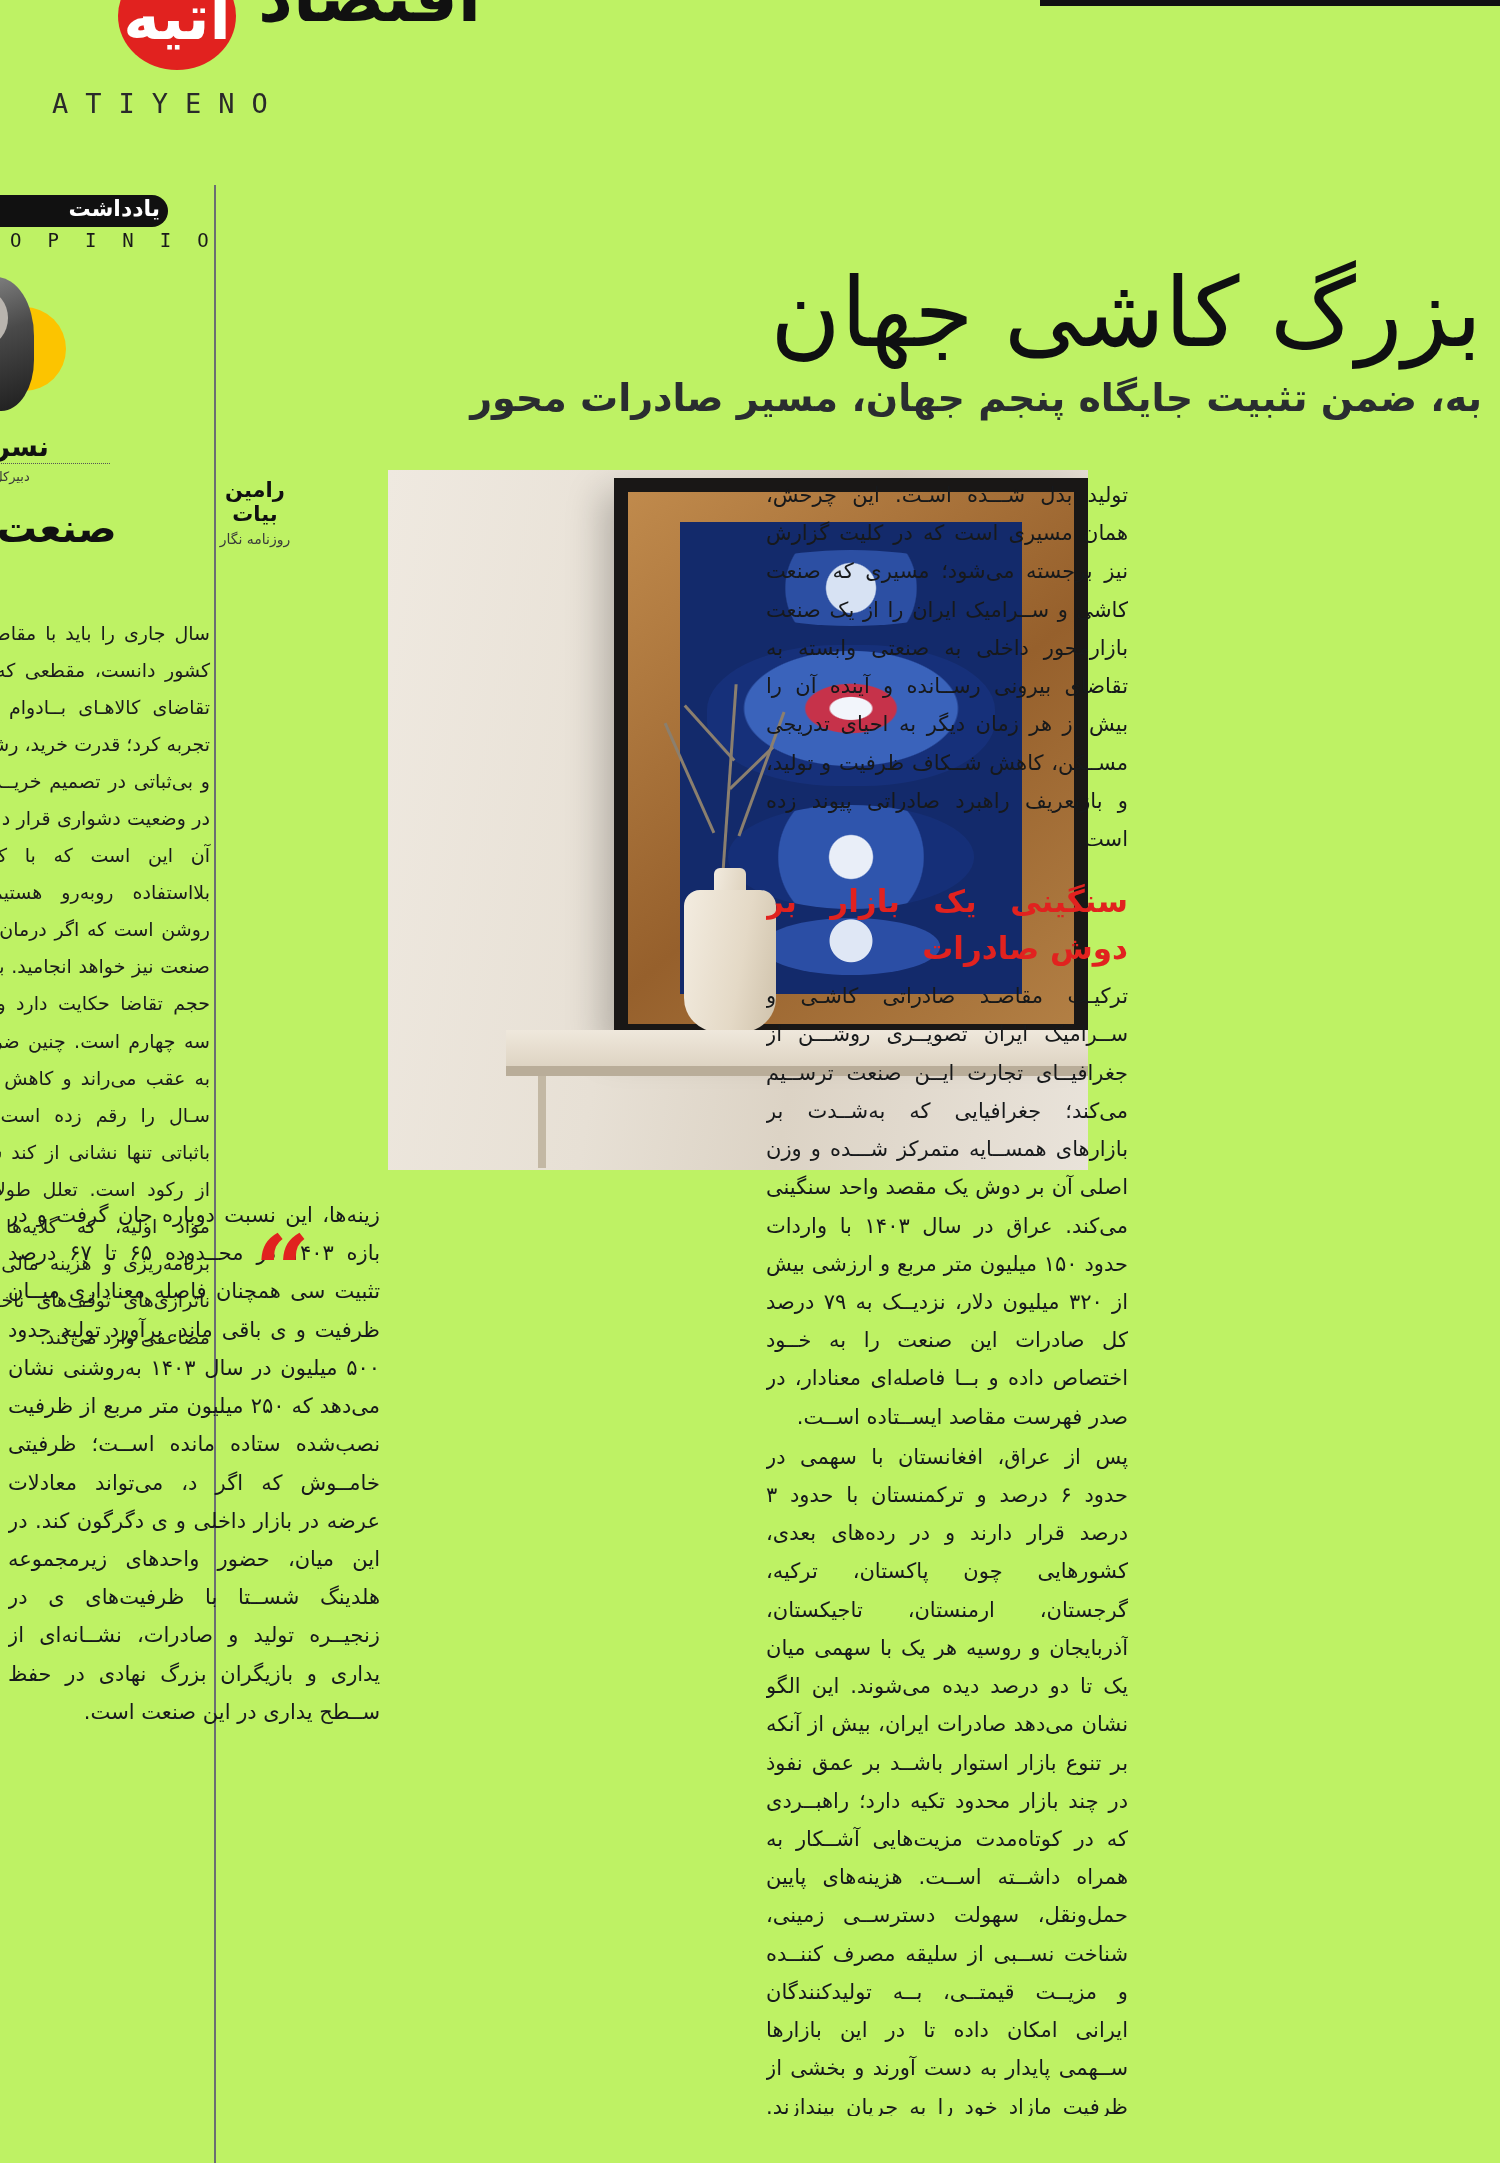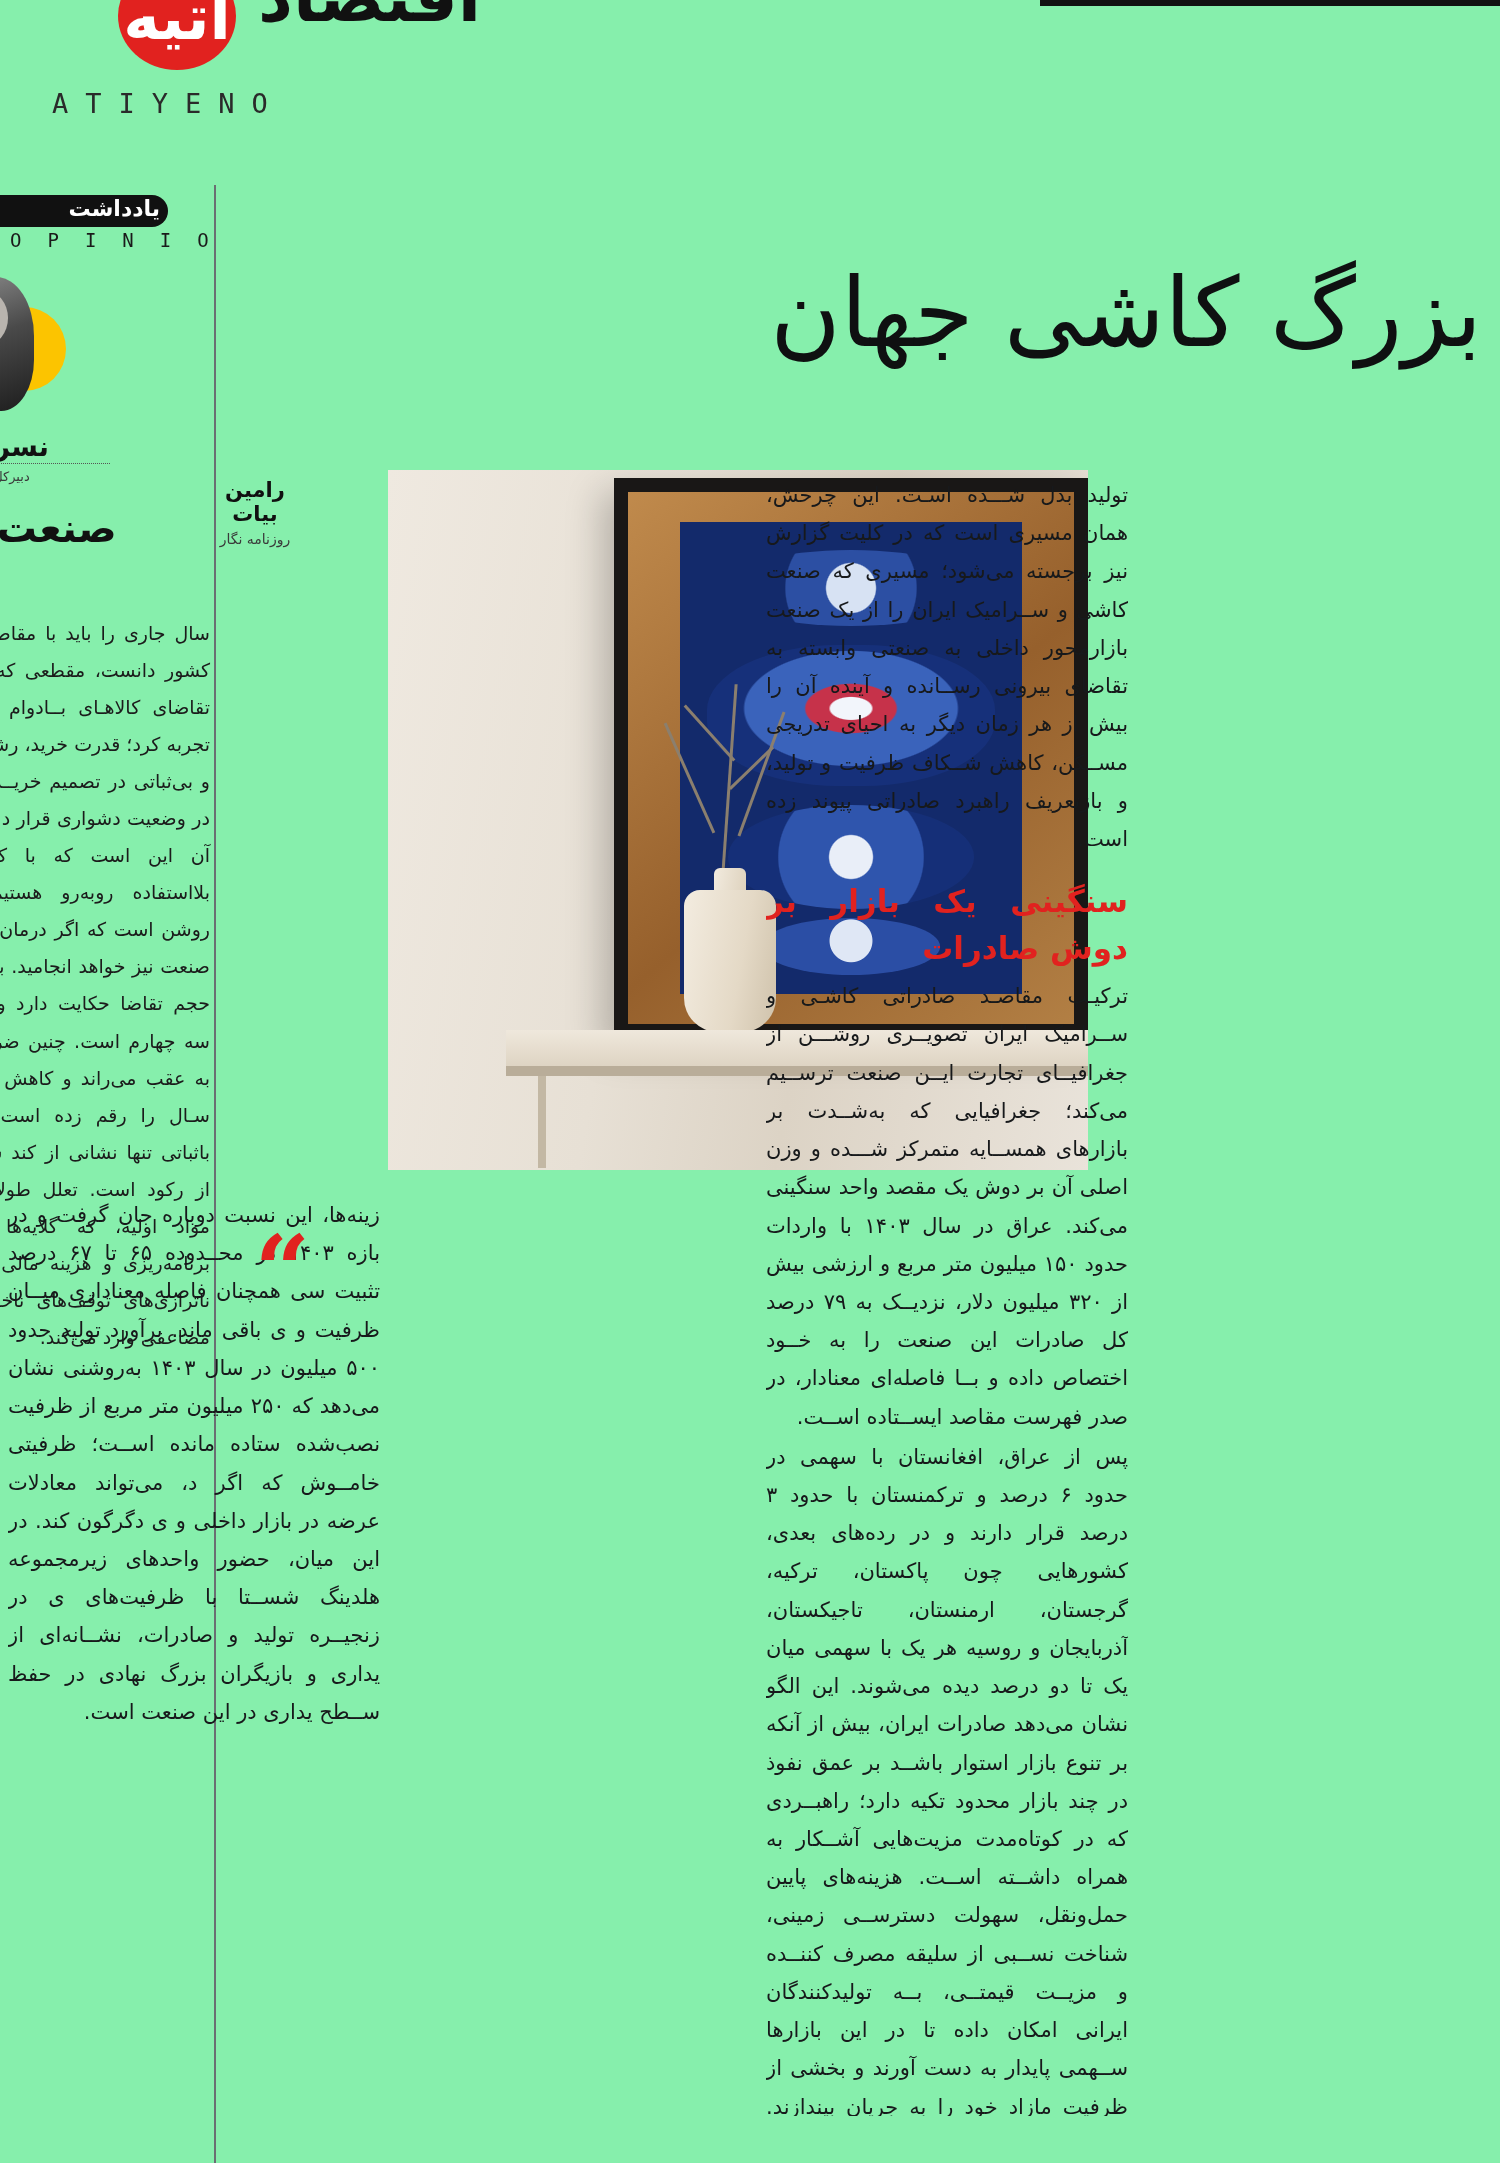--- a/index.html
+++ b/index.html
@@ -2,21 +2,21 @@
 <html lang="fa" dir="rtl"><head>
 <meta charset="utf-8">
 <title>Newspaper Page</title>
 <style>
   html,body{margin:0;padding:0;background:#ffffff;}
   body{
     width:1500px;height:2163px;position:relative;overflow:hidden;
     font-family:"DejaVu Sans","Liberation Sans",sans-serif;
     color:#16181a;
   }
-  .page{position:absolute;inset:0;background:#86efac;}
+  .page{position:absolute;inset:0;background:#bef264;}
 
   
   .masthead{position:absolute;left:0;top:0;width:1500px;height:150px;}
   .mast-logo{
     position:absolute;left:118px;top:-38px;width:118px;height:108px;
     border-radius:50%;background:#e1221f;
   }
   .mast-logo .glyph{
     position:absolute;left:50%;top:52%;transform:translate(-50%,-50%);
     color:#fff;font-size:62px;line-height:1;font-weight:bold;
@@ -214,20 +214,21 @@
     <div class="rail-author-rule"></div>
     <div class="rail-author-role">دبیرکل انجمن</div>
 
     <div class="rail-head">صنعت لو
 و افت</div>
     <div class="rail-body">سال جاری را باید با مقاطع تاریخ صنعت کشور دانست، مقطعی که رکــود عمیـق تقاضای کالاهـای بــادوام و خانوارهـا را تجربه کرد؛ قدرت خرید، رشد هزینه زندگی و بی‌ثباتی در تصمیم خریــد را در بازار را در وضعیت دشواری قرار داده است. نتیجه آن این است که با کمبود ظرفیت، بلااستفاده روبه‌رو هستیم و نشانه‌ای روشن است که اگر درمان نشود، به زیان صنعت نیز خواهد انجامید. برآوردها از افت حجم تقاضا حکایت دارد و این کاهش تا سه چهارم است. چنین ضربه‌ای را ناگزیر به عقب می‌راند و کاهش ۳۵ درصدی در سـال را رقم زده است. نسبی پایین، باثباتی تنها نشانی از کند شدن نه خـروج از رکود است. تعلل طولانــی در تأمین مواد اولیه، که گلایه‌ها را می‌کشـد، برنامه‌ریزی و هزینه مالی بنگاه‌ها است. ناتراز‌ی‌های توقف‌های ناخواسته و فشار مضاعفی وارد می‌کند.</div>
   </div>
   <div class="rail-sep"></div>
 
   <h1 class="headline">بزرگ کاشی جهان</h1>
+  <h2 class="subhead">به، ضمن تثبیت جایگاه پنجم جهان، مسیر صادرات محور</h2>
 
   <div class="byline">
     <div class="byline-name">رامین بیات</div>
     <div class="byline-role">روزنامه نگار</div>
   </div>
 
   <div class="photo">
     <div class="wallL"></div>
     <div class="frame">
       <div class="matte">

